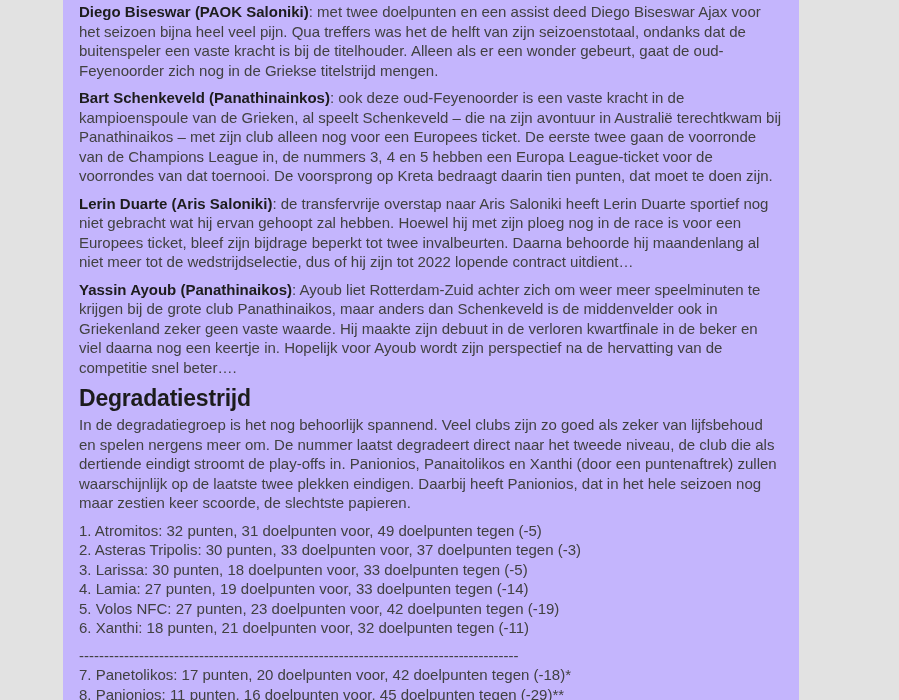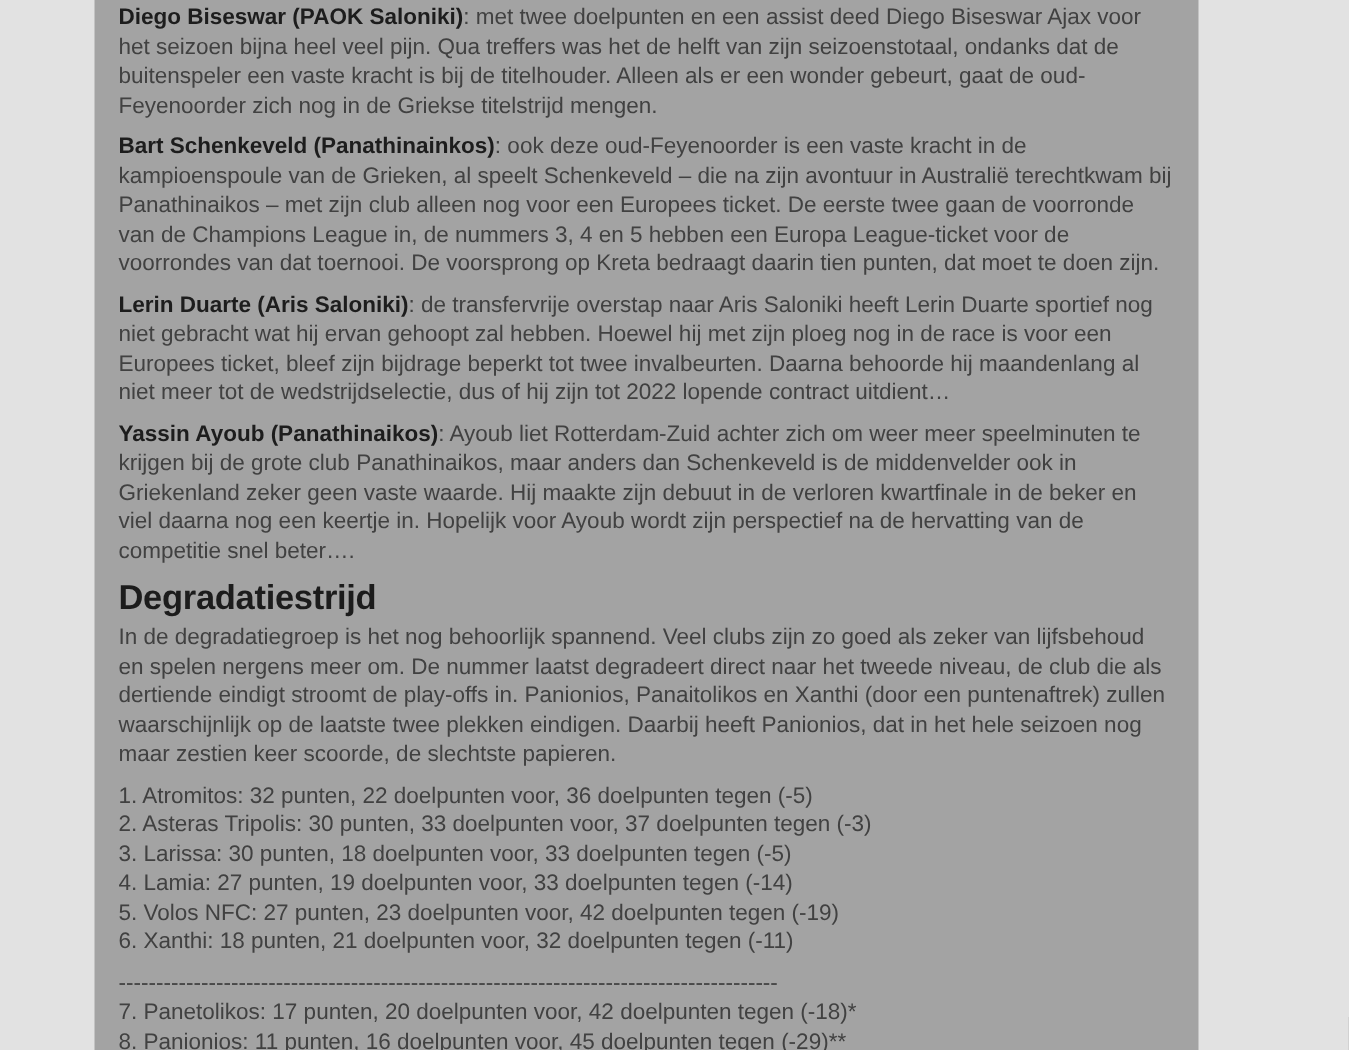--- a/index.html
+++ b/index.html
@@ -10,21 +10,21 @@
     overflow: hidden;
     background: #e2e2e2;
     font-family: "Liberation Sans", "DejaVu Sans", sans-serif;
   }
   .page-canvas {
     position: absolute;
     left: 63px;
     top: 0;
     width: 736px;
     height: 700px;
-    background: #a3a3a3;
+    background: #c4b5fd;
     box-sizing: border-box;
     padding: 2px 16px 0 16px;
   }
   .para {
     margin: 0 0 8px 0;
     font-size: 15px;
     line-height: 19.5px;
     color: #414141;
   }
   .para strong {
@@ -65,21 +65,21 @@
 
   <p class="para"><strong>Lerin Duarte (Aris Saloniki)</strong><span>: de transfervrije overstap naar Aris Saloniki heeft Lerin Duarte sportief nog niet gebracht wat hij ervan gehoopt zal hebben. Hoewel hij met zijn ploeg nog in de race is voor een Europees ticket, bleef zijn bijdrage beperkt tot twee invalbeurten. Daarna behoorde hij maandenlang al niet meer tot de wedstrijdselectie, dus of hij zijn tot 2022 lopende contract uitdient…</span></p>
 
   <p class="para"><strong>Yassin Ayoub (Panathinaikos)</strong><span>: Ayoub liet Rotterdam-Zuid achter zich om weer meer speelminuten te krijgen bij de grote club Panathinaikos, maar anders dan Schenkeveld is de middenvelder ook in Griekenland zeker geen vaste waarde. Hij maakte zijn debuut in de verloren kwartfinale in de beker en viel daarna nog een keertje in. Hopelijk voor Ayoub wordt zijn perspectief na de hervatting van de competitie snel beter….</span></p>
 
   <h2 class="section-heading">Degradatiestrijd</h2>
 
   <p class="para">In de degradatiegroep is het nog behoorlijk spannend. Veel clubs zijn zo goed als zeker van lijfsbehoud en spelen nergens meer om. De nummer laatst degradeert direct naar het tweede niveau, de club die als dertiende eindigt stroomt de play-offs in. Panionios, Panaitolikos en Xanthi (door een puntenaftrek) zullen waarschijnlijk op de laatste twee plekken eindigen. Daarbij heeft Panionios, dat in het hele seizoen nog maar zestien keer scoorde, de slechtste papieren.</p>
 
   <div class="standings-block">
-    <div class="standings-line">1. Atromitos: 32 punten, 22 doelpunten voor, 36 doelpunten tegen (-5)</div>
+    <div class="standings-line">1. Atromitos: 32 punten, 31 doelpunten voor, 49 doelpunten tegen (-5)</div>
     <div class="standings-line">2. Asteras Tripolis: 30 punten, 33 doelpunten voor, 37 doelpunten tegen (-3)</div>
     <div class="standings-line">3. Larissa: 30 punten, 18 doelpunten voor, 33 doelpunten tegen (-5)</div>
     <div class="standings-line">4. Lamia: 27 punten, 19 doelpunten voor, 33 doelpunten tegen (-14)</div>
     <div class="standings-line">5. Volos NFC: 27 punten, 23 doelpunten voor, 42 doelpunten tegen (-19)</div>
     <div class="standings-line">6. Xanthi: 18 punten, 21 doelpunten voor, 32 doelpunten tegen (-11)</div>
   </div>
 
   <div class="standings-block">
     <div class="separator-line">----------------------------------------------------------------------------------------</div>
     <div class="standings-line">7. Panetolikos: 17 punten, 20 doelpunten voor, 42 doelpunten tegen (-18)*</div>

